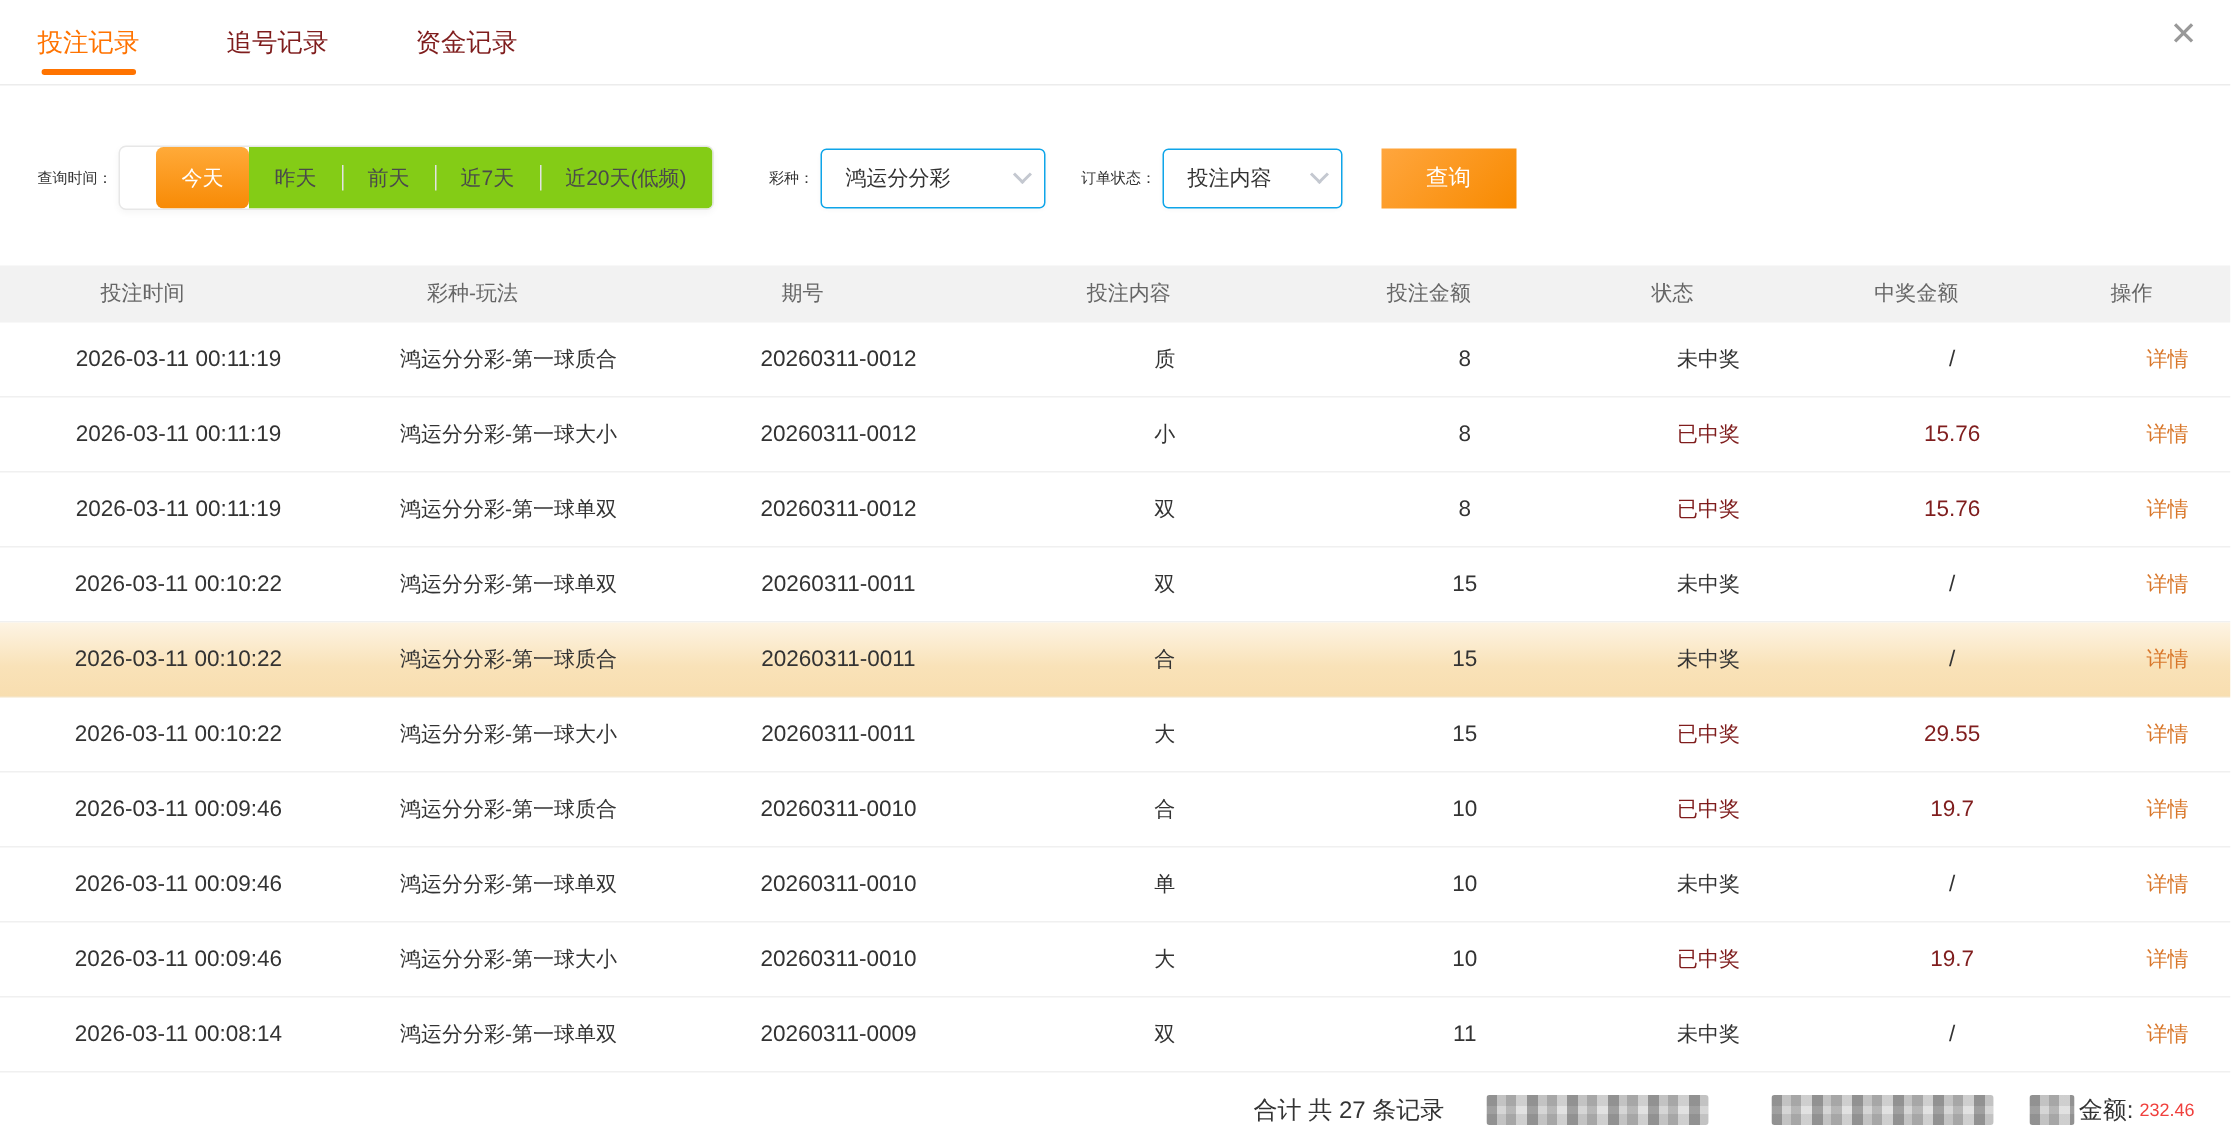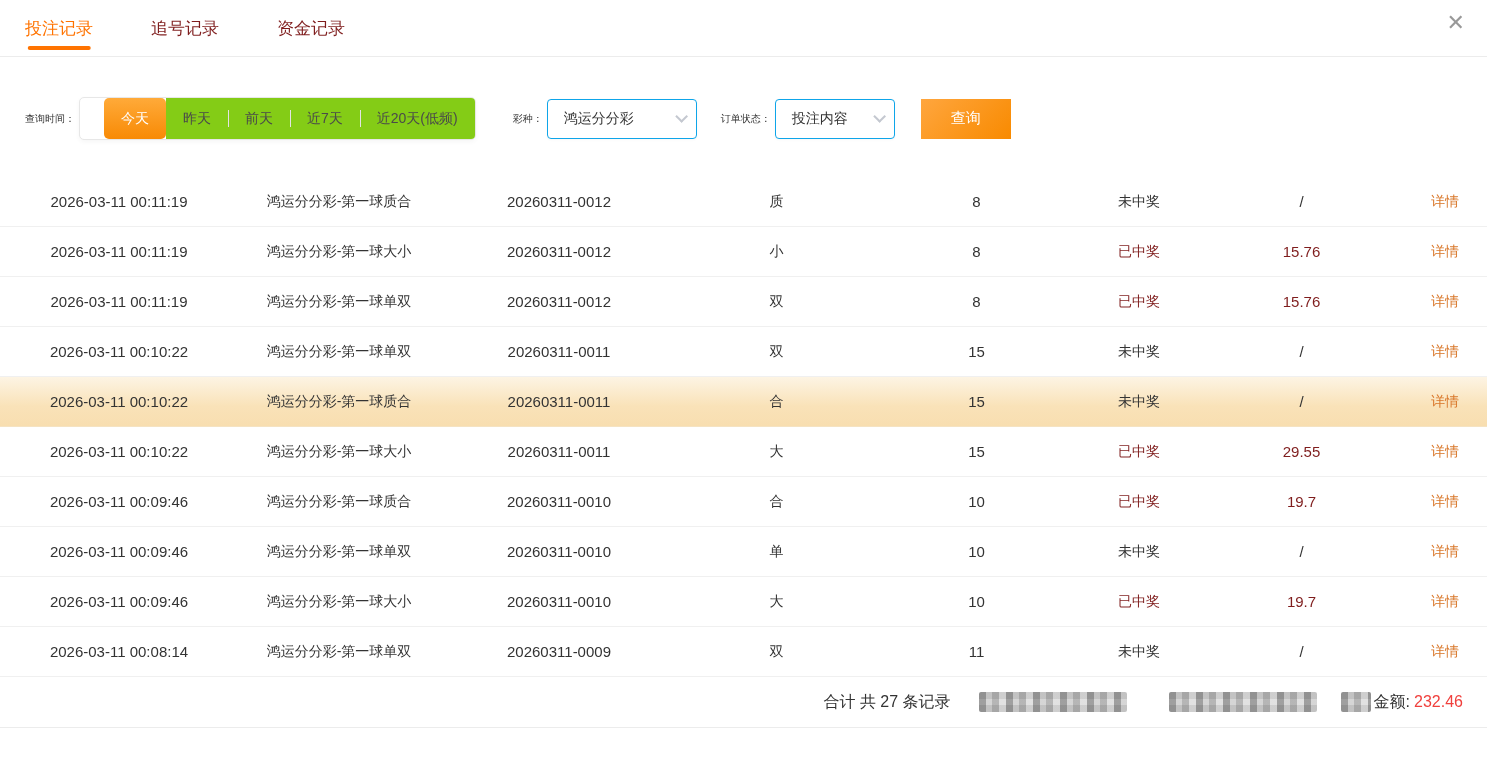--- a/index.html
+++ b/index.html
@@ -60,21 +60,21 @@
   .total-text { font-size:16px; color:#333; font-weight:500; margin-right:28px; }
   .mosaic { height:20px; border-radius:2px;
     background-image:
       repeating-linear-gradient(90deg, rgba(95,95,95,.55) 0 7px, rgba(175,175,175,.40) 7px 13px,
         rgba(125,125,125,.50) 13px 20px, rgba(205,205,205,.38) 20px 27px),
       repeating-linear-gradient(0deg, rgba(150,150,150,.45) 0 7px, rgba(200,200,200,.30) 7px 13px); }
   .mosaic.big { width:148px; }
   .mosaic.small { width:30px; margin-right:3px; }
   .m1 { margin-right:42px; } .m2 { margin-right:24px; }
   .prize-label { font-size:16px; color:#333; }
-  .prize-value { font-size:16px; color:#f0403d; margin-left:4px; }
+  .prize-value { font-size:12px; color:#f0403d; margin-left:4px; }
 </style>
 </head>
 <body>
 
 <div class="tabbar">
   <div id="tabs" style="display: flex;">
       <div class="tab active">投注记录</div>
       <div class="tab">追号记录</div>
       <div class="tab">资金记录</div>
     </div>
@@ -100,20 +100,30 @@
   <span class="flabel" style="margin-left:24px">订单状态：</span>
   <div class="dropdown" style="width:120px;margin-left:4px">
     <span>投注内容</span>
     <span class="chev"></span>
   </div>
 
   <button class="search-btn" style="margin-left:26px">查询</button>
 </div>
 
 <div class="table">
+  <div class="tr thead" id="thead">
+      <div class="td">投注时间</div>
+      <div class="td">彩种-玩法</div>
+      <div class="td">期号</div>
+      <div class="td">投注内容</div>
+      <div class="td">投注金额</div>
+      <div class="td">状态</div>
+      <div class="td">中奖金额</div>
+      <div class="td">操作</div>
+    </div>
   <div id="tbody">
       <div class="tr row">
         <div class="td num">2026-03-11 00:11:19</div>
         <div class="td">鸿运分分彩-第一球质合</div>
         <div class="td num">20260311-0012</div>
         <div class="td">质</div>
         <div class="td num">8</div>
         <div class="td">未中奖</div>
         <div class="td num">/</div>
         <div class="td"><span class="detail-link">详情</span></div>

